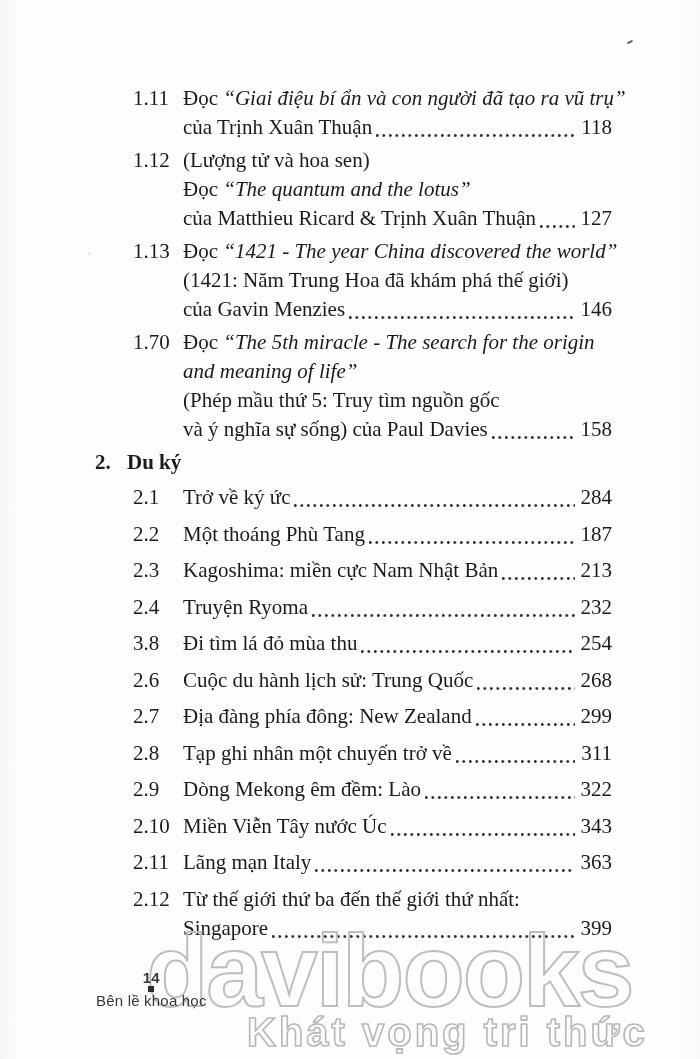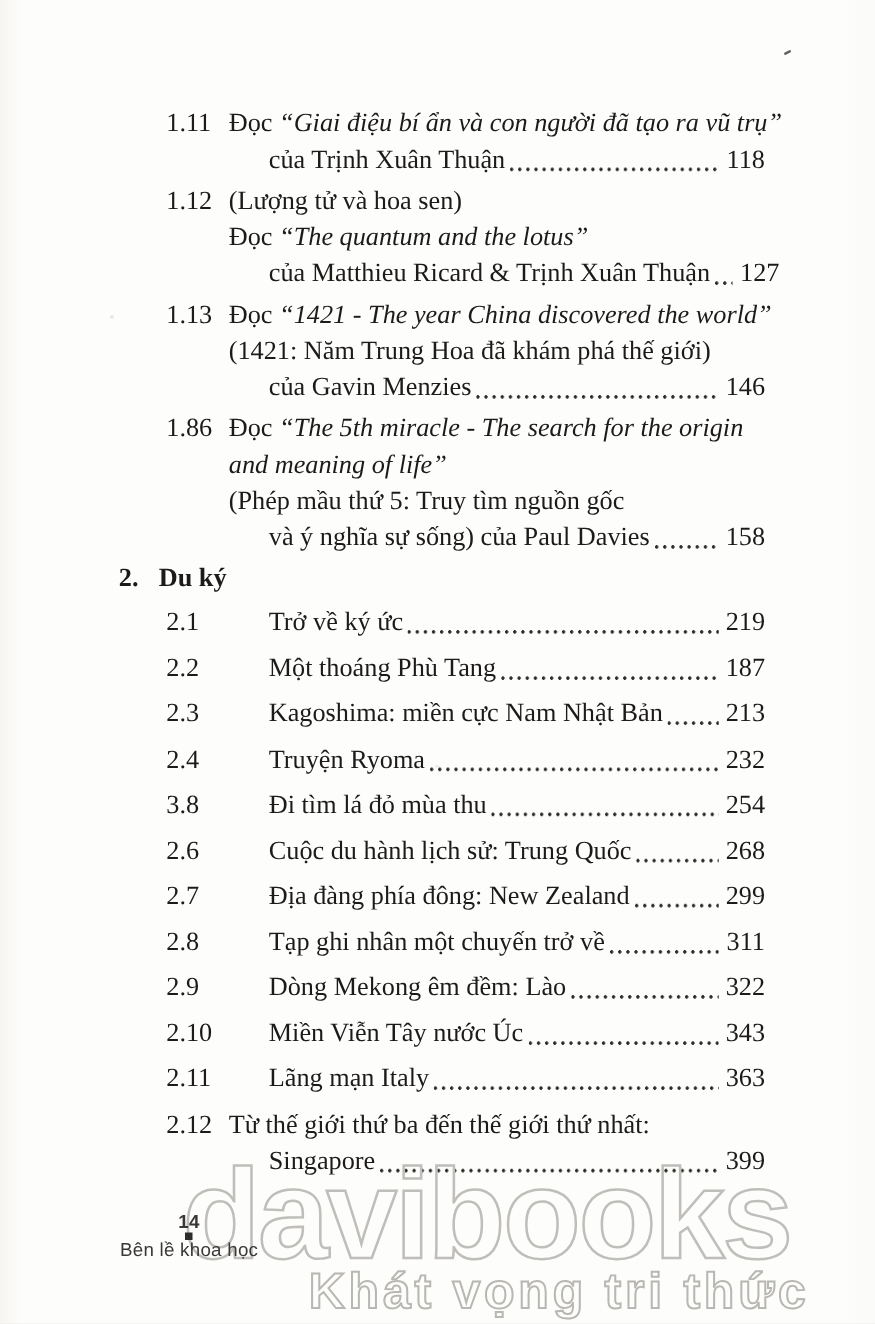--- a/index.html
+++ b/index.html
@@ -18,21 +18,21 @@
     line-height:29px;
   }
   .toc-heading{display:flex;font-weight:bold;margin:4px 0 6px 0;}
   .toc-heading .hnum{width:32px;flex:none;}
   .toc-item{display:flex;margin-left:38px;margin-bottom:4px;}
   .group-2 .toc-item{margin-bottom:7.5px;}
   .toc-item .num{width:50px;flex:none;}
   .toc-item .entry{flex:1;min-width:0;}
   .line{white-space:nowrap;}
   .line.last{display:flex;}
-  .line.last .txt{white-space:nowrap;flex:none;margin-left:32px;}
+  .line.last .txt{white-space:nowrap;flex:none;}
   .leader{
     flex:1;min-width:14px;
     align-self:flex-end;
     height:3px;
     margin:0 6px 5px 4px;
     background-image:radial-gradient(circle at 1.3px 1.5px,#2e2c29 1.15px,rgba(0,0,0,0) 1.55px);
     background-size:6.5px 3px;
     background-repeat:repeat-x;
   }
   .pagenum{flex:none;}
@@ -103,21 +103,21 @@
             <div class="line"><span class="txt"><span>Đọc </span><em>“1421 - The year China discovered the world”</em></span></div>
             <div class="line"><span class="txt"><span>(1421: Năm Trung Hoa đã khám phá thế giới)</span></span></div>
             <div class="line last">
               <span class="txt"><span>của Gavin Menzies </span></span>
               <span class="leader"></span>
               <span class="pagenum">146</span>
             </div>
           </div>
         </div>
         <div class="toc-item">
-          <div class="num">1.86</div>
+          <div class="num">1.70</div>
           <div class="entry">
             <div class="line"><span class="txt"><span>Đọc </span><em>“The 5th miracle - The search for the origin</em></span></div>
             <div class="line"><span class="txt"><em>and meaning of life”</em></span></div>
             <div class="line"><span class="txt"><span>(Phép mầu thứ 5: Truy tìm nguồn gốc</span></span></div>
             <div class="line last">
               <span class="txt"><span>và ý nghĩa sự sống) của Paul Davies</span></span>
               <span class="leader"></span>
               <span class="pagenum">158</span>
             </div>
           </div>
@@ -127,21 +127,21 @@
         <div class="toc-heading">
           <span class="hnum">2.</span>
           <span class="htitle">Du ký</span>
         </div>
         <div class="toc-item">
           <div class="num">2.1</div>
           <div class="entry">
             <div class="line last">
               <span class="txt"><span>Trở về ký ức</span></span>
               <span class="leader"></span>
-              <span class="pagenum">219</span>
+              <span class="pagenum">284</span>
             </div>
           </div>
         </div>
         <div class="toc-item">
           <div class="num">2.2</div>
           <div class="entry">
             <div class="line last">
               <span class="txt"><span>Một thoáng Phù Tang </span></span>
               <span class="leader"></span>
               <span class="pagenum">187</span>

